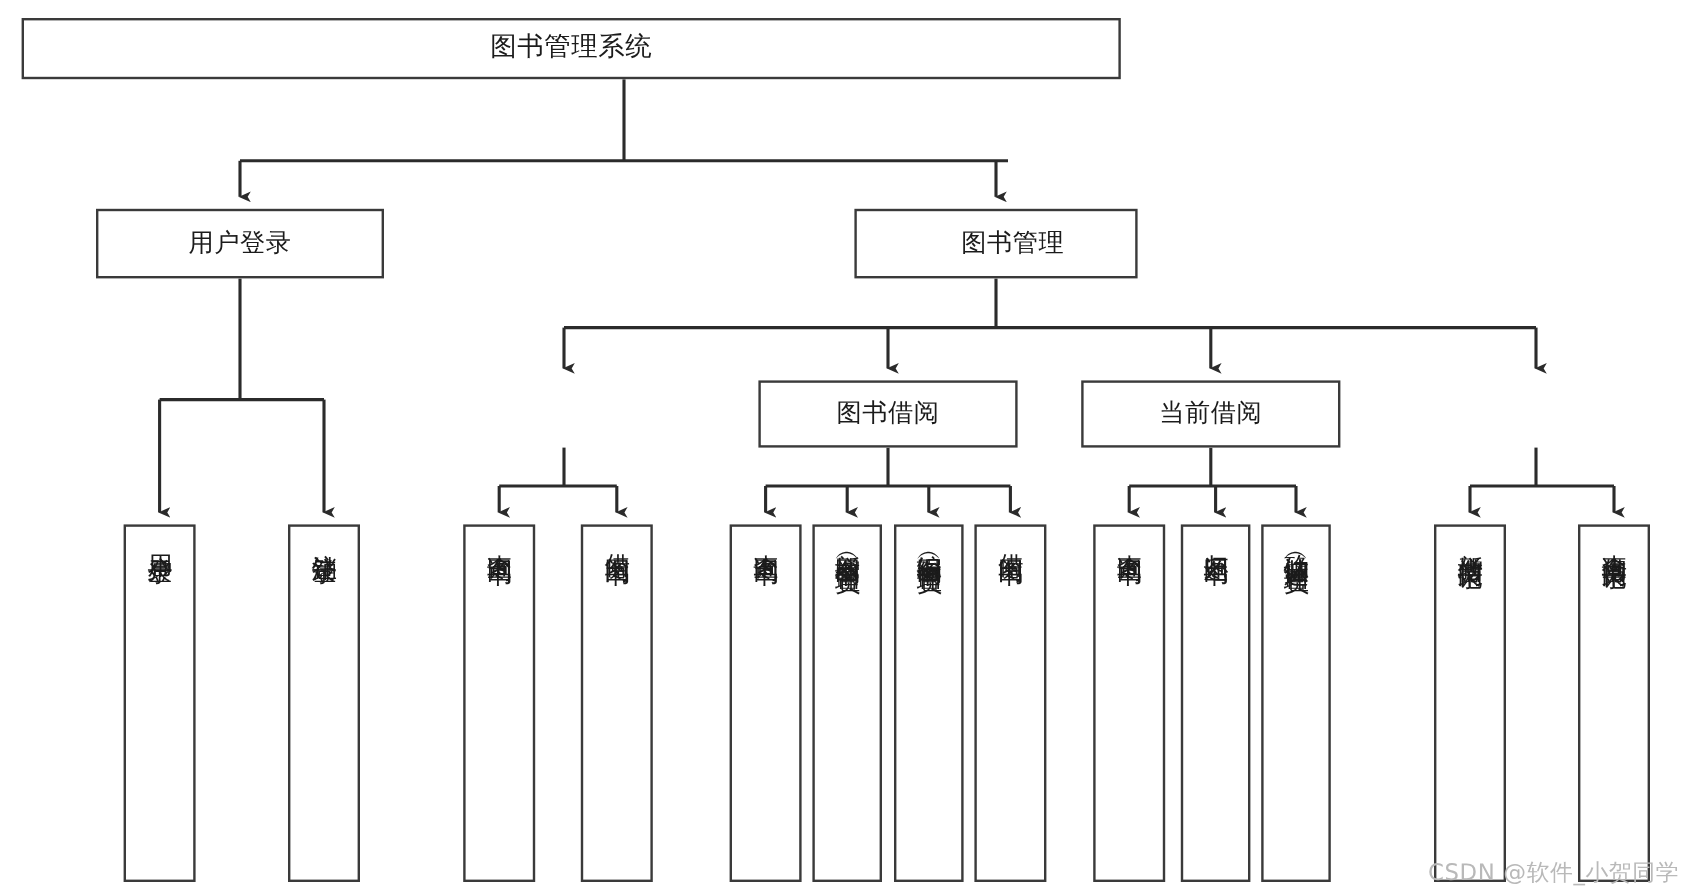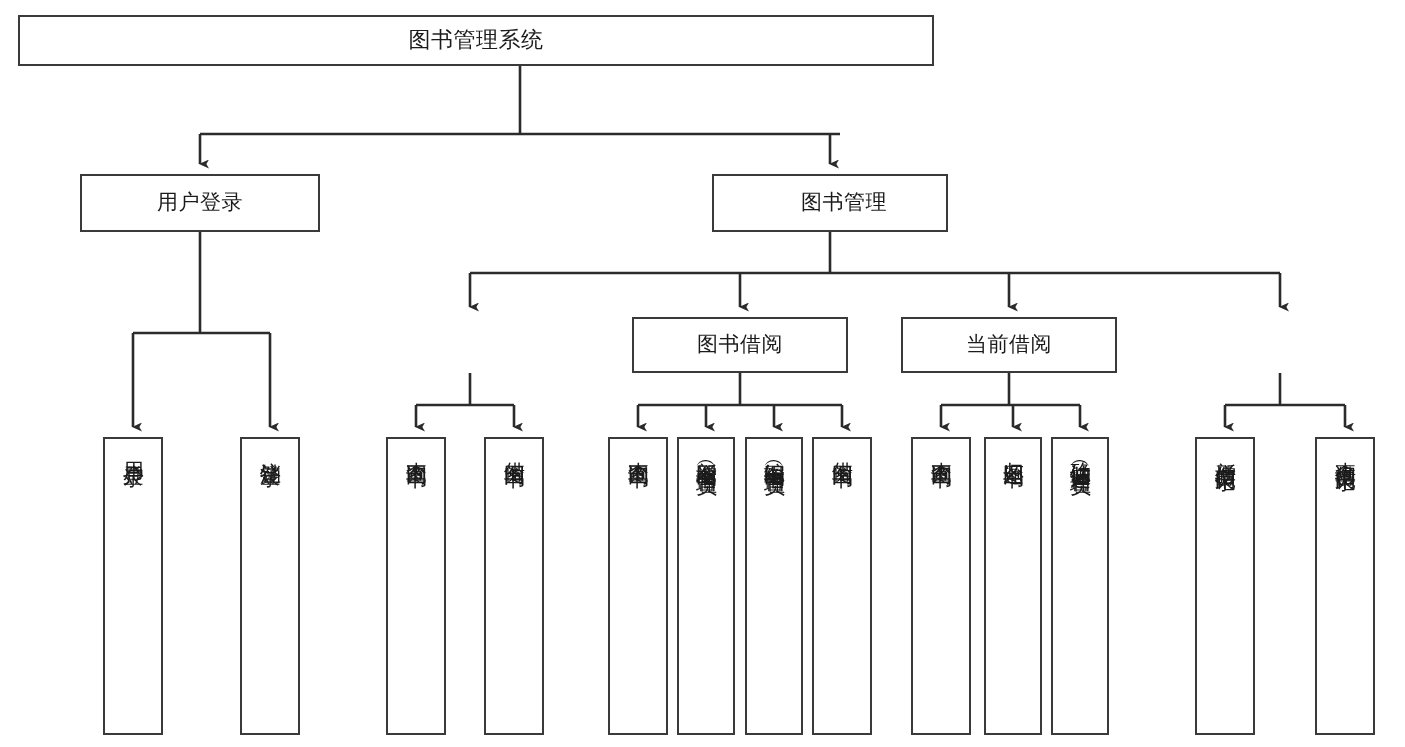--- a/index.html
+++ b/index.html
@@ -178,14 +178,15 @@
     <span class="label">确认归还（管理员）</span>
   </div>
 
   <div class="node v" style="left: 1195px; top: 437px; width: 60px; height: 298px;">
     <span class="label">新增借阅记录</span>
   </div>
   <div class="node v" style="left: 1315px; top: 437px; width: 60px; height: 298px;">
     <span class="label">查询借阅记录</span>
   </div>
 
+  <div class="watermark" style="left: 1190px; top: 714px;">CSDN @软件_小贺同学</div>
 
 </div>
 
 </body></html>

